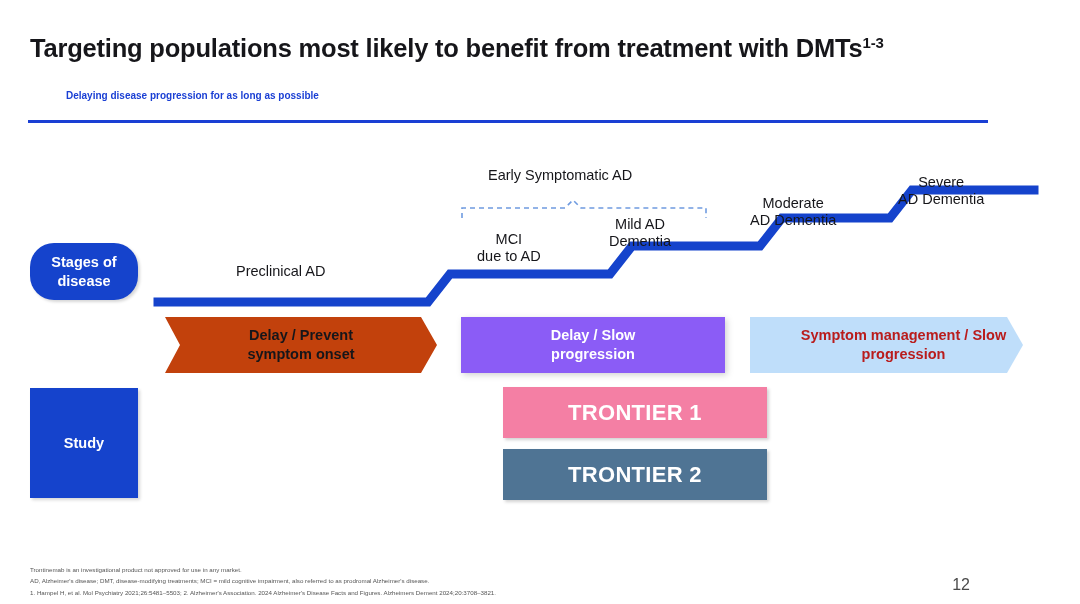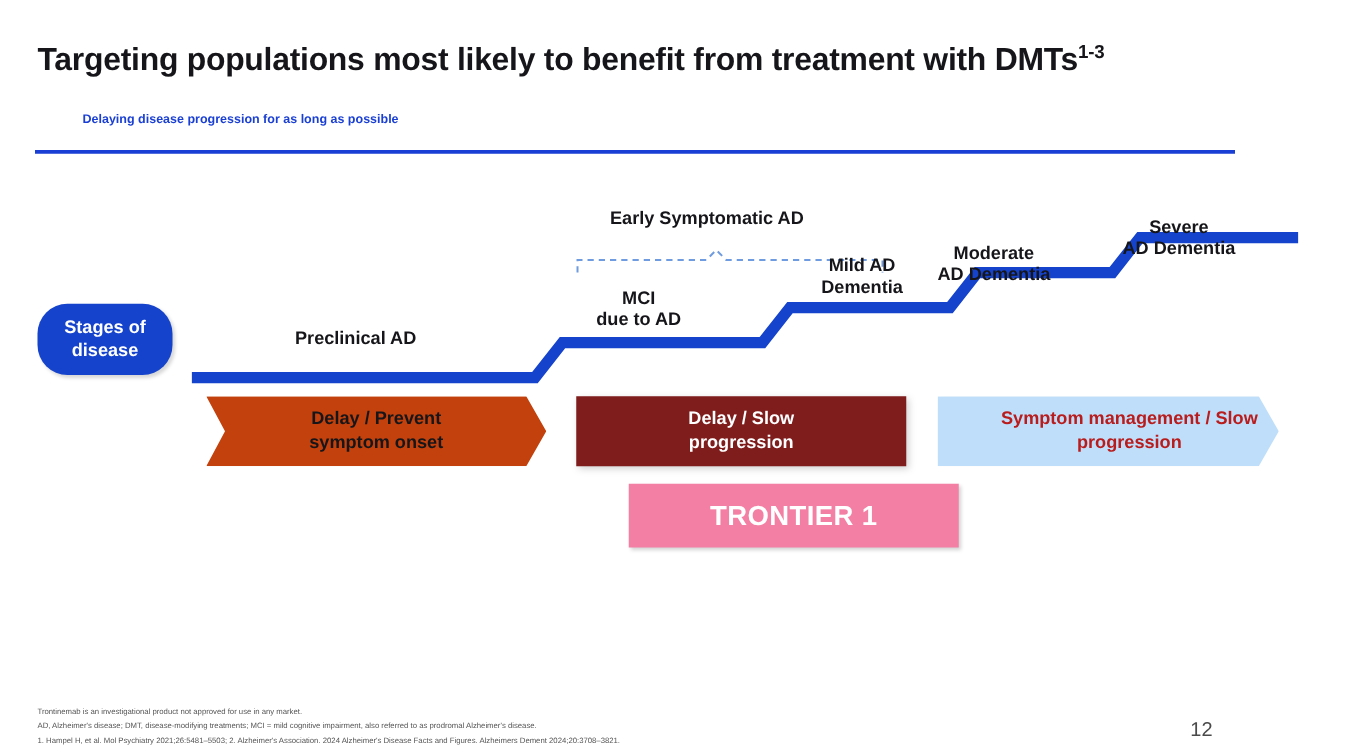--- a/index.html
+++ b/index.html
@@ -35,44 +35,44 @@
   }
   #cat-stages{top:243px;width:108px;height:57px;border-radius:24px;}
   #cat-treatment{top:316px;width:108px;height:57px;}
   #cat-study{top:388px;width:108px;height:110px;}
 
   
   .stair{position:absolute;left:150px;top:150px;width:890px;height:165px;}
 
   
   .stagelabel{
-    position:absolute;text-align:center;font-size:14.5px;font-weight:bold;
+    position:absolute;text-align:center;font-size:14.5px;font-weight:normal;
     color:#16161a;line-height:1.2;white-space:nowrap;
   }
   #lbl-preclinical{left:236px;top:263px;}
   #lbl-mci{left:477px;top:231px;}
-  #lbl-mild{left:609px;top:205px;margin-left:48px;}
+  #lbl-mild{left:609px;top:216px;}
   #lbl-moderate{left:750px;top:195px;text-align:center;}
   #lbl-severe{left:898px;top:174px;}
   #lbl-early{left:488px;top:167px;font-size:14.5px;}
 
   
   .objbar{
     position:absolute;display:flex;align-items:center;justify-content:center;
     text-align:center;font-size:14.5px;font-weight:bold;line-height:1.3;
     filter:drop-shadow(2px 2px 3px rgba(0,0,0,.18));
   }
   #obj-1{
     left:165px;top:317px;width:272px;height:56px;
     background:#c2410c;color:#16161a;
     clip-path:polygon(0 0, 256px 0, 272px 50%, 256px 100%, 0 100%, 15px 50%);
   }
   #obj-2{
     left:461px;top:317px;width:264px;height:56px;
-    background:#7f1d1d;color:#ffffff;
+    background:#8b5cf6;color:#ffffff;
   }
   #obj-3{
     left:750px;top:317px;width:273px;height:56px;
     background:#bfdefa;color:#b91c1c;
     clip-path:polygon(0 0, 257px 0, 273px 50%, 257px 100%, 0 100%);
     padding-left:24px;
   }
   #obj-3 .objtext{padding-right:14px;}
 
   
@@ -103,20 +103,23 @@
 <div class="slide">
 
   <div class="title">
     <span>Targeting populations most likely to benefit from treatment with DMTs</span><sup>1-3</sup>
   </div>
   <div class="subtitle">Delaying disease progression for as long as possible</div>
   <div class="rule"></div>
 
   <div class="catbox" id="cat-stages">
     <span>Stages of disease</span>
+  </div>
+  <div class="catbox" id="cat-study">
+    <span>Study</span>
   </div>
 
   <svg class="stair" viewBox="0 0 890 165">
 
     <polyline points="8,152 278,152 300,124 460,124 482,96 610,96 632,68 740,68 762,40 884,40" fill="none" stroke="#1543cc" stroke-width="9" stroke-linecap="square" stroke-linejoin="miter"></polyline>
 
     <path d="M 312,68 L 312,58 L 415,58 L 423,50 L 431,58 L 556,58 L 556,68" fill="none" stroke="#6f9be0" stroke-width="1.6" stroke-dasharray="5,4"></path>
   </svg>
 
   <div class="stagelabel" id="lbl-early">Early Symptomatic AD</div>
@@ -155,20 +158,21 @@
       Delay / Slow<br>progression
     </span>
   </div>
   <div class="objbar" id="obj-3">
     <span class="objtext">
       Symptom management / Slow<br>progression
     </span>
   </div>
 
   <div class="studybar" id="study-1">TRONTIER 1</div>
+  <div class="studybar" id="study-2">TRONTIER 2</div>
 
   <div class="footnotes">
     <div>Trontinemab is an investigational product not approved for use in any market.</div>
     <div>AD, Alzheimer's disease; DMT, disease-modifying treatments; MCI = mild cognitive impairment, also referred to as prodromal Alzheimer's disease.</div>
     <div>1. Hampel H, et al. Mol Psychiatry 2021;26:5481–5503; 2. Alzheimer's Association. 2024 Alzheimer's Disease Facts and Figures. Alzheimers Dement 2024;20:3708–3821.</div>
   </div>
 
   <div class="pagenum">12</div>
 
 </div>

